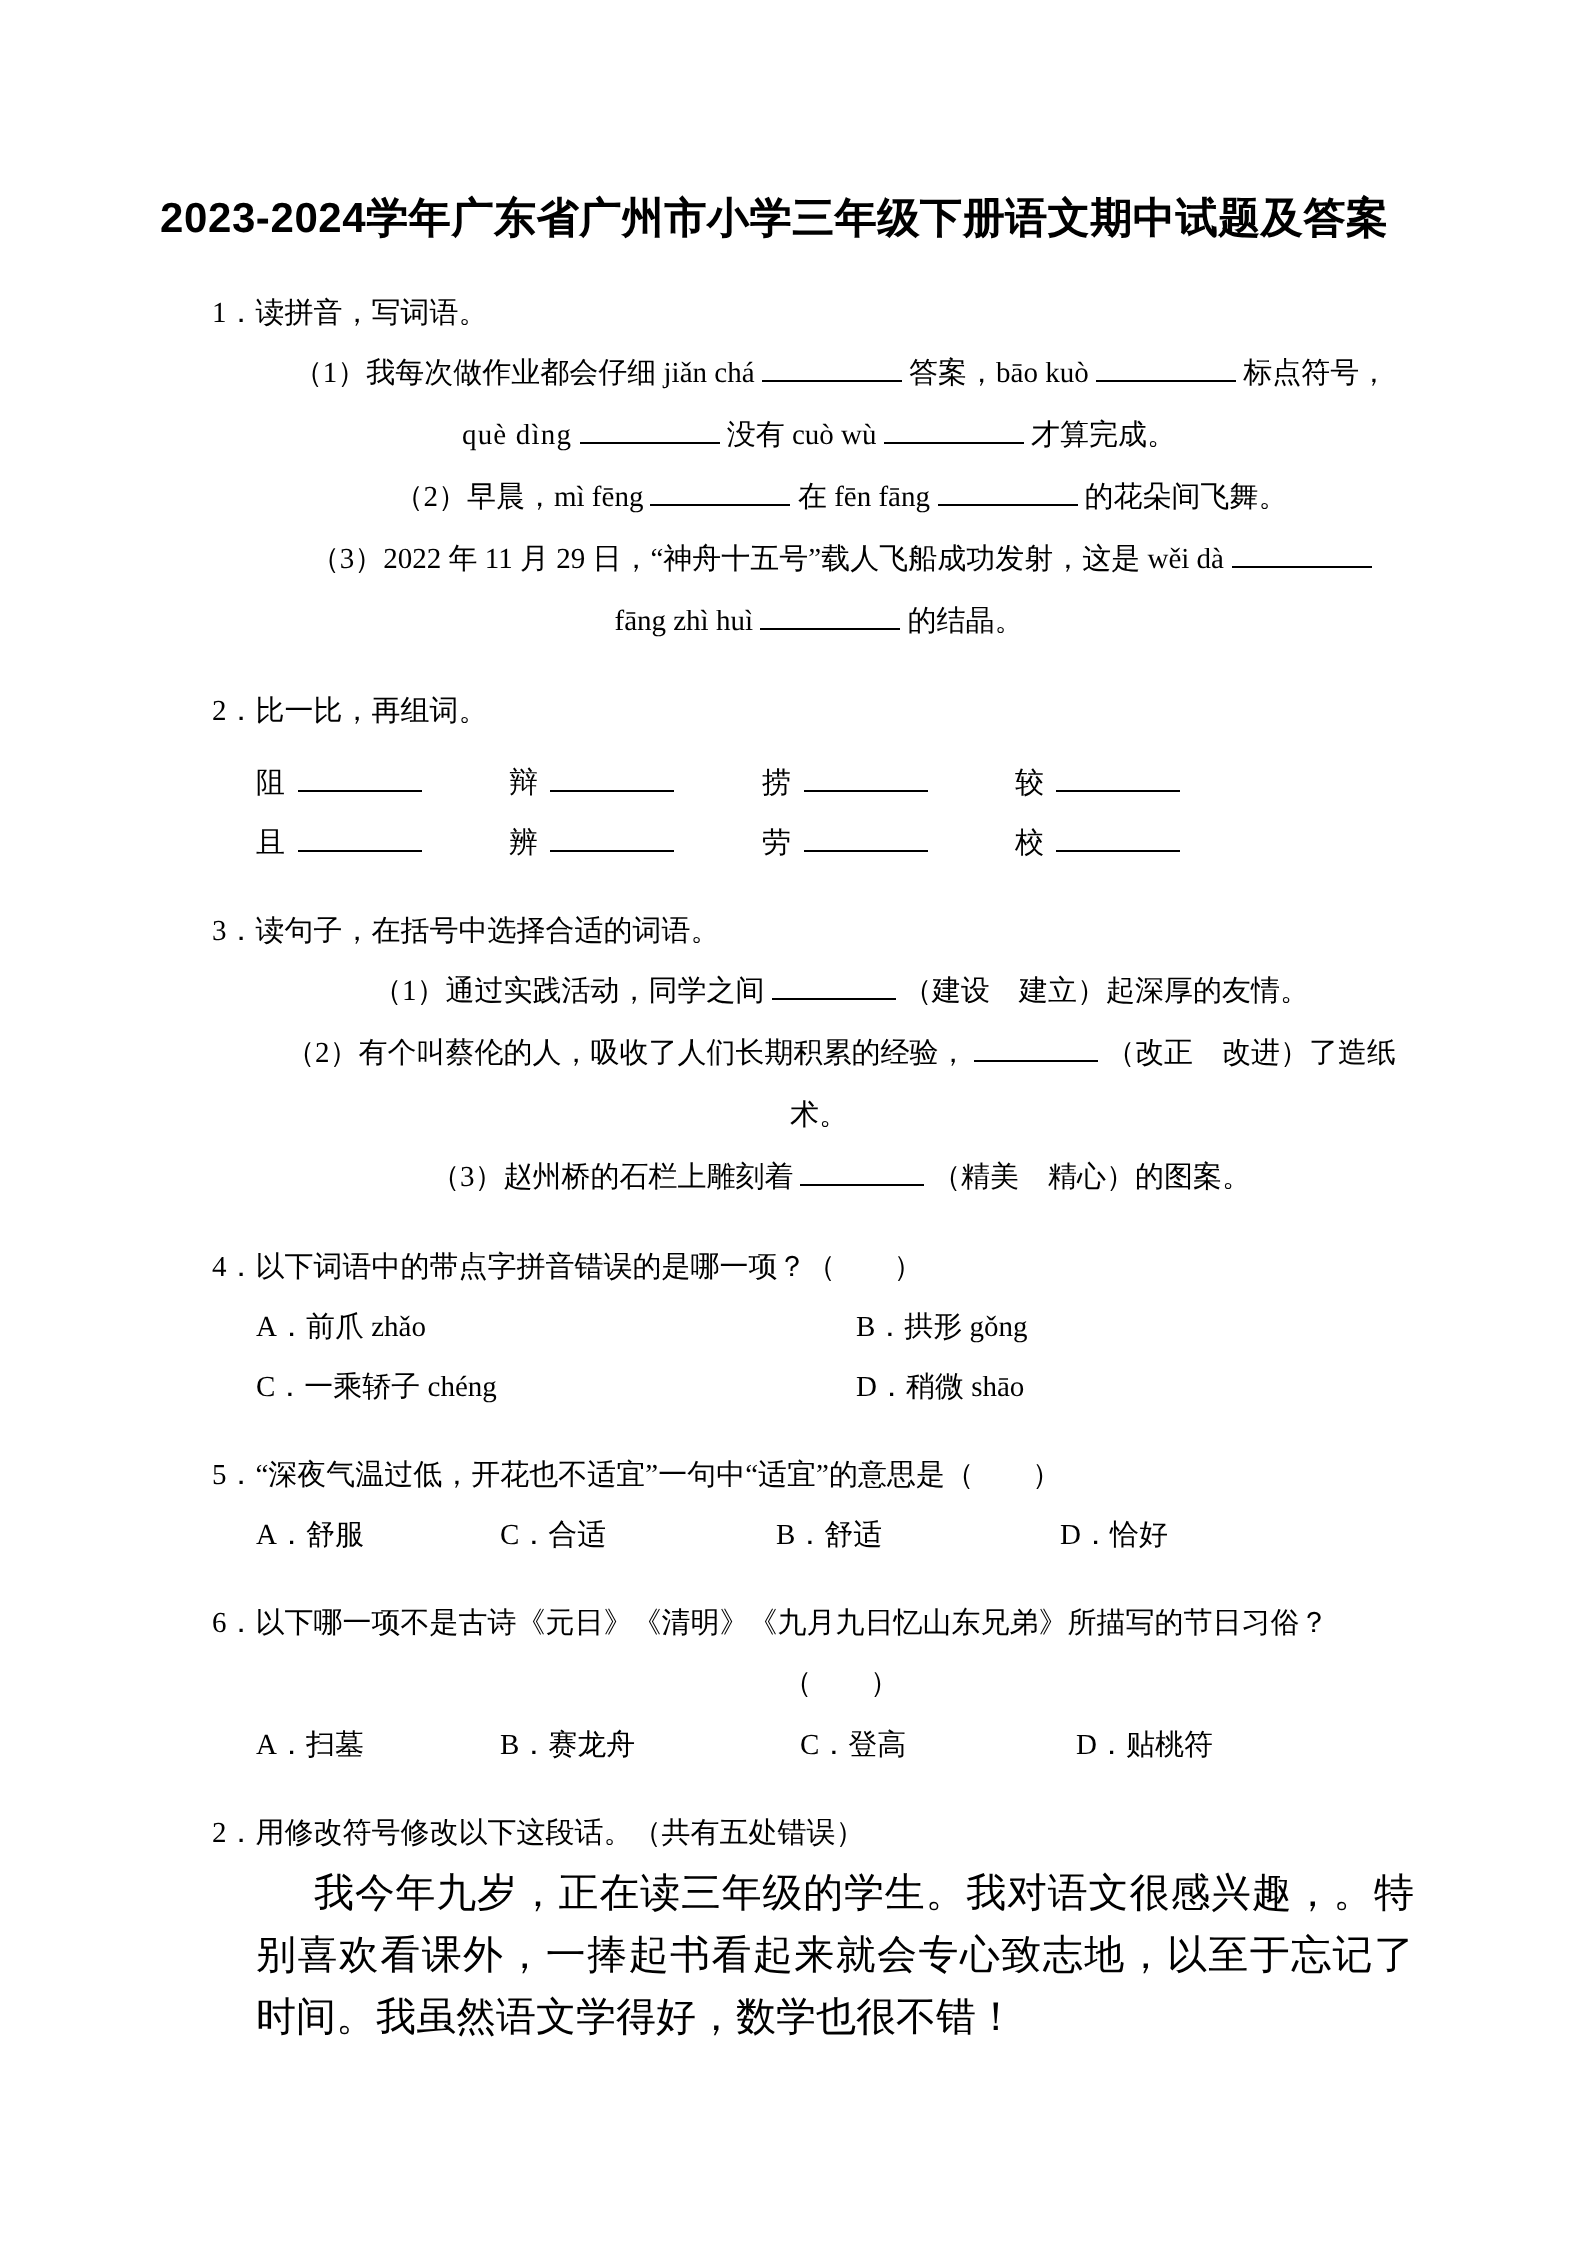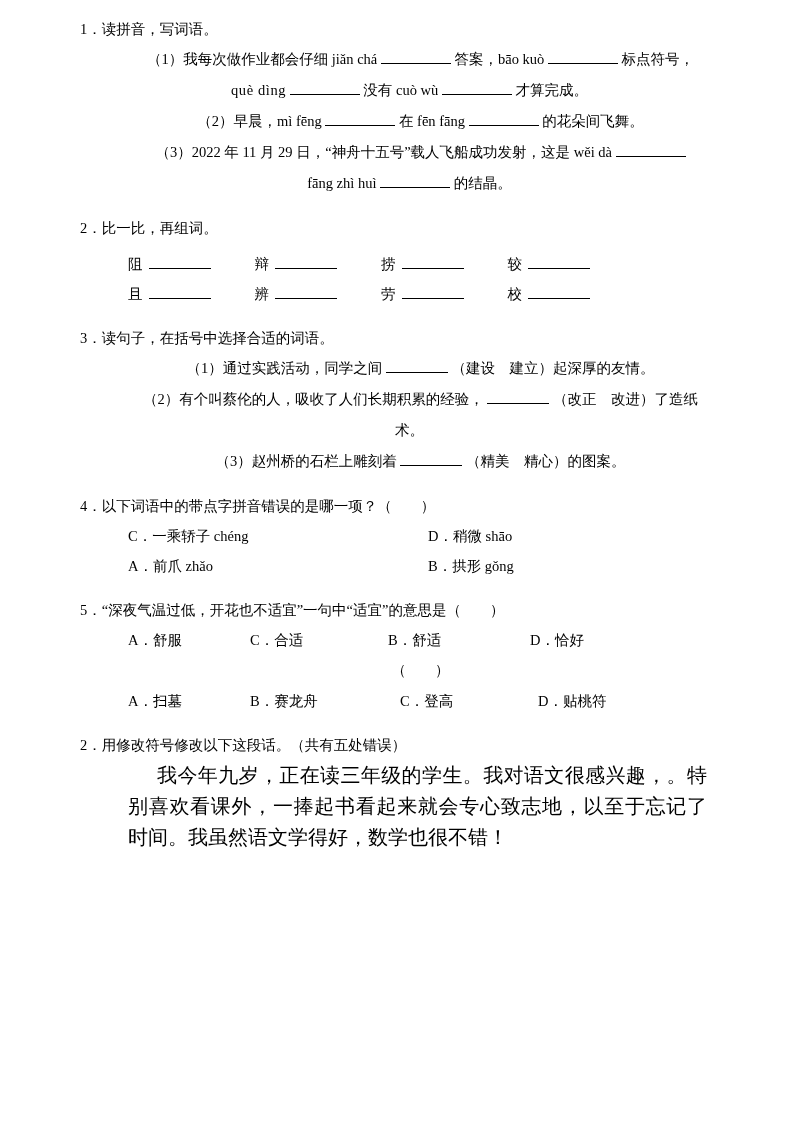--- a/index.html
+++ b/index.html
@@ -30,20 +30,21 @@
     margin-top: 92px;
     margin-bottom: 10px;
     letter-spacing: 0.3px;
   }
   .q {
     font-size: 14.5px;
     line-height: 30px;
     margin-top: 14px;
   }
   .q-head {
+    margin-left: 26px;
   }
   .sub {
     font-size: 14.5px;
     line-height: 31px;
     margin-left: 48px;
     text-indent: 0;
     text-align: center;
   }
   .sub.hang {
     margin-left: 26px;
@@ -88,20 +89,21 @@
     margin-right: 6px;
     text-indent: 29px;
     text-align: justify;
   }
 </style>
 </head>
 <body>
 
 <div class="page">
 
+  <div class="doc-title">2023-2024学年广东省广州市小学三年级下册语文期中试题及答案</div>
 
   <div class="q q-head">1．读拼音，写词语。</div>
 
   <div class="sub">
     <span>（1）我每次做作业都会仔细 jiǎn chá</span>
     <span class="blank b70"></span>
     <span>答案，bāo kuò</span>
     <span class="blank b70"></span>
     <span>标点符号，</span>
   </div>
@@ -178,36 +180,37 @@
   </div>
   <div class="sub hang">术。</div>
   <div class="sub">
     <span>（3）赵州桥的石栏上雕刻着</span>
     <span class="blank b62"></span>
     <span>（精美　精心）的图案。</span>
   </div>
 
   <div class="q q-head">4．以下词语中的带点字拼音错误的是哪一项？（　　）</div>
   <div class="opts">
+    <div class="o" style="width:300px">A．前爪 zhǎo</div>
+    <div class="o">B．拱形 gǒng</div>
+  </div>
+  <div class="opts">
     <div class="o" style="width:300px">C．一乘轿子 chéng</div>
     <div class="o">D．稍微 shāo</div>
-  </div>
-  <div class="opts">
-    <div class="o" style="width:300px">A．前爪 zhǎo</div>
-    <div class="o">B．拱形 gǒng</div>
   </div>
 
   <div class="q q-head">5．“深夜气温过低，开花也不适宜”一句中“适宜”的意思是（　　）</div>
   <div class="opts">
     <div class="o" style="width:122px">A．舒服</div>
     <div class="o" style="width:138px">C．合适</div>
     <div class="o" style="width:142px">B．舒适</div>
     <div class="o">D．恰好</div>
   </div>
 
+  <div class="q q-head">6．以下哪一项不是古诗《元日》《清明》《九月九日忆山东兄弟》所描写的节日习俗？</div>
   <div class="sub">（　　）</div>
   <div class="opts">
     <div class="o" style="width:122px">A．扫墓</div>
     <div class="o" style="width:150px">B．赛龙舟</div>
     <div class="o" style="width:138px">C．登高</div>
     <div class="o">D．贴桃符</div>
   </div>
 
   <div class="q q-head">2．用修改符号修改以下这段话。（共有五处错误）</div>
   <div class="para">我今年九岁，正在读三年级的学生。我对语文很感兴趣，。特别喜欢看课外，一捧起书看起来就会专心致志地，以至于忘记了时间。我虽然语文学得好，数学也很不错！</div>

